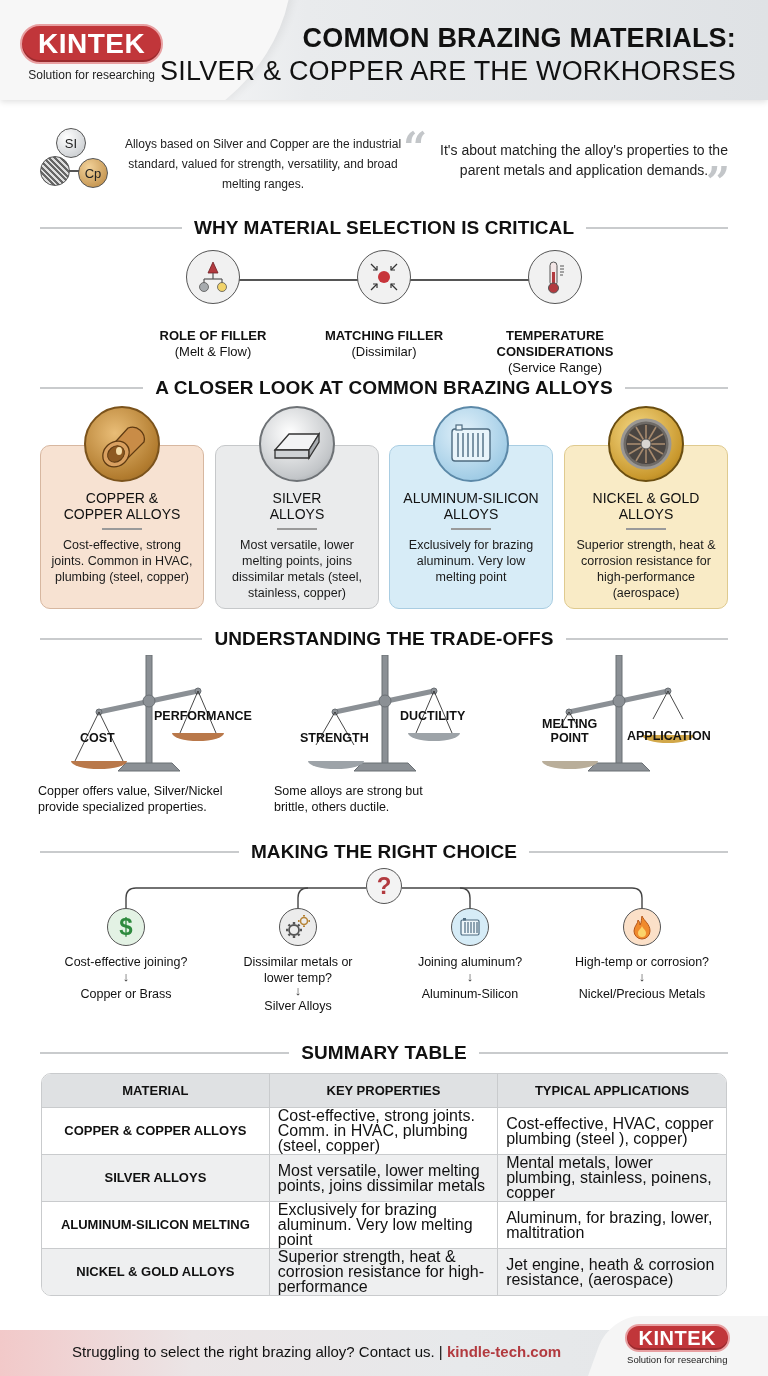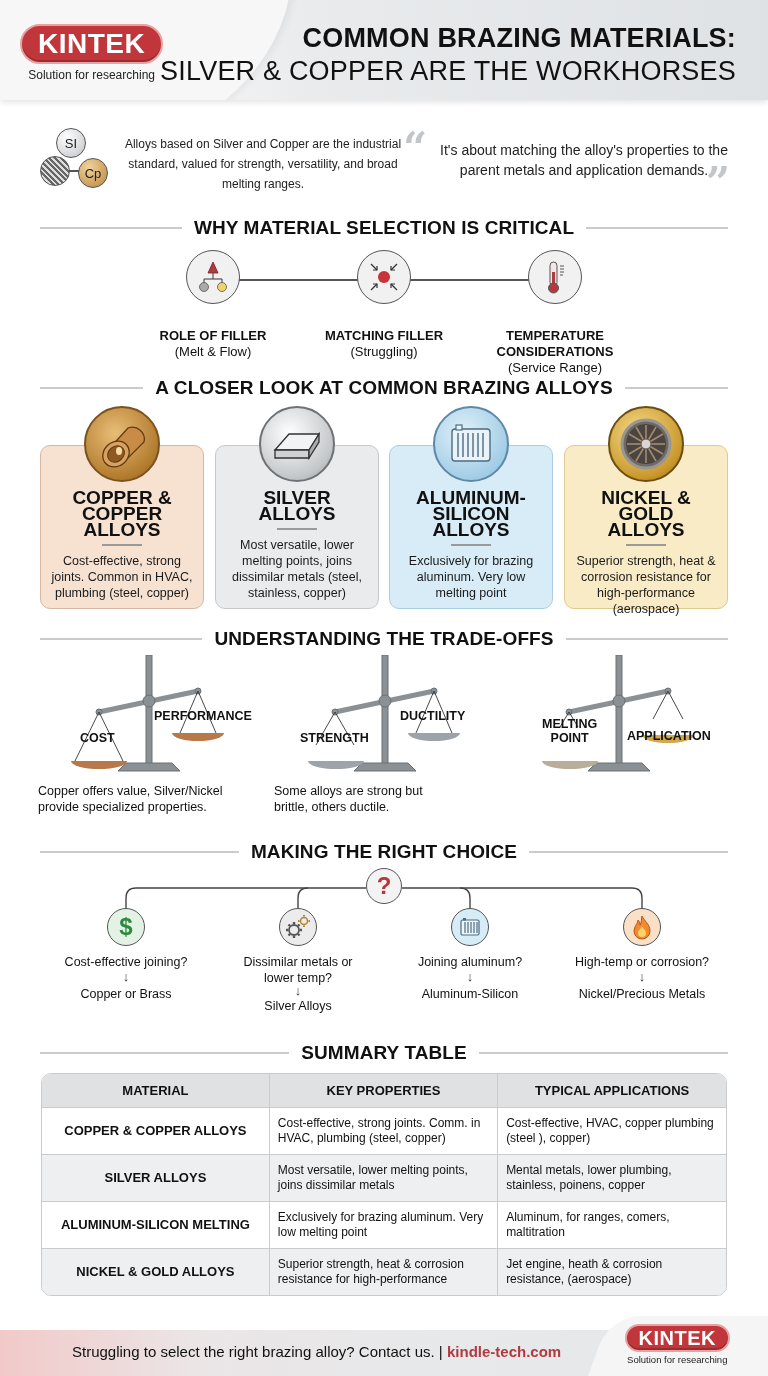--- a/index.html
+++ b/index.html
@@ -49,21 +49,21 @@
   .why-item .circle { margin: 0 auto; width: 54px; height: 54px; border-radius: 50%; background: #f1f1f1;
     border: 1.5px solid #555; display: flex; align-items: center; justify-content: center; position: relative; z-index: 1; }
   .why-item .label { margin-top: 24px; font-size: 13px; line-height: 16px; color: #111; }
   .why-item .label b { font-weight: 700; display: block; }
 
   
   .cards { position: absolute; top: 405px; left: 40px; width: 688px; height: 205px; }
   .card { position: absolute; top: 40px; width: 164px; height: 164px; border-radius: 10px; border: 1.5px solid; text-align: center; padding: 44px 8px 0; }
   .card .medal { position: absolute; left: 50%; top: -40px; transform: translateX(-50%); width: 76px; height: 76px; border-radius: 50%;
     display: flex; align-items: center; justify-content: center; }
-  .card h3 { font-size: 19px; line-height: 16px; font-weight: 700; color: #111; text-transform: uppercase; }
+  .card h3 { font-size: 14px; line-height: 16px; font-weight: 400; color: #111; text-transform: uppercase; }
   .card .rule { width: 40px; height: 1.5px; background: #9a9a9a; margin: 6px auto 7px; }
   .card p { font-size: 12.5px; line-height: 16px; color: #1a1a1a; }
   .card.copper { left: 0; background: #f7e2d2; border-color: #d7b7a0; }
   .card.silver { left: 175px; background: #eaebec; border-color: #c6c8ca; }
   .card.alsi { left: 349px; background: #d7ecf7; border-color: #a9cde2; }
   .card.nickel { left: 524px; background: #f9ebc6; border-color: #dfca8f; }
   .medal.copper { background: radial-gradient(circle at 40% 35%, #e9bd77, #b27c2f 70%, #8c5e22); border: 2px solid #7b531c; }
   .medal.silver { background: radial-gradient(circle at 40% 35%, #ffffff, #c3c6c9 70%, #8e9296); border: 2px solid #6e7276; }
   .medal.alsi { background: radial-gradient(circle at 40% 35%, #e2f1fa, #9fcbe5 75%); border: 2px solid #5c89a8; }
   .medal.nickel { background: radial-gradient(circle at 40% 35%, #f7dc8a, #c9982d 70%, #8c6514); border: 2px solid #6b4e10; }
@@ -83,21 +83,21 @@
   .opt { position: absolute; top: 48px; width: 180px; text-align: center; }
   .opt .ic { margin: 0 auto; width: 38px; height: 38px; border-radius: 50%; border: 1.5px solid #555; display: flex; align-items: center; justify-content: center; }
   .opt .question { margin-top: 8px; font-size: 12.5px; line-height: 16px; color: #111; }
   .opt .arrow { font-size: 13px; line-height: 14px; color: #333; }
   .opt .answer { font-size: 12.5px; line-height: 16px; color: #111; margin-top: 2px; }
 
   
   .table-wrap { position: absolute; top: 1073px; left: 41px; width: 686px; border: 1.5px solid #c9cbcd; border-radius: 10px; overflow: hidden; }
   table { width: 100%; border-collapse: collapse; }
   th { background: #dfe1e3; font-size: 13px; font-weight: 700; height: 33px; color: #111; }
-  td { font-size: 12px; line-height: 15px; height: 47px; color: #111; padding: 0 8px; vertical-align: middle; }
+  td { font-size: 16px; line-height: 15px; height: 47px; color: #111; padding: 0 8px; vertical-align: middle; }
   td.mat { font-weight: 700; text-align: center; font-size: 13px; }
   th, td { border-right: 1px solid #c9cbcd; border-bottom: 1px solid #c9cbcd; }
   th:last-child, td:last-child { border-right: none; }
   tr:last-child td { border-bottom: none; }
   tr.alt td { background: #eeeff0; }
   tr.plain td { background: #ffffff; }
   col.c1 { width: 228px; } col.c2 { width: 229px; } col.c3 { width: 229px; }
 
   
   .footer { position: absolute; left: 0; top: 1330px; width: 768px; height: 46px;
@@ -172,21 +172,21 @@
             <polyline points="24,6 24,10 28,10"></polyline>
           <line x1="4" y1="30" x2="10" y2="24"></line>
             <polyline points="6,24 10,24 10,28"></polyline>
           <line x1="30" y1="30" x2="24" y2="24"></line>
             <polyline points="28,24 24,24 24,28"></polyline>
         </g>
       </svg>
     </div>
     <div class="label">
       <b>MATCHING FILLER</b>
-      <span>(Struggling)</span>
+      <span>(Dissimilar)</span>
     </div>
   </div>
   <div class="why-item" style="left:475px;">
     <div class="circle">
       <svg width="24" height="36" viewBox="0 0 24 36">
         <rect x="7" y="3" width="7" height="24" rx="3.5" fill="#f3e6e6" stroke="#555" stroke-width="1"></rect>
         <rect x="9" y="13" width="3" height="15" fill="#b23a3f"></rect>
         <circle cx="10.5" cy="29" r="5" fill="#b23a3f" stroke="#555" stroke-width="1"></circle>
         <g stroke="#555" stroke-width="1">
             <line x1="17" y1="7" x2="21" y2="7"></line>
@@ -473,21 +473,21 @@
         <td>Cost-effective, HVAC, copper plumbing (steel ), copper)</td>
       </tr>
       <tr class="alt">
         <td class="mat">SILVER ALLOYS</td>
         <td>Most versatile, lower melting points, joins dissimilar metals</td>
         <td>Mental metals, lower plumbing, stainless, poinens, copper</td>
       </tr>
       <tr class="plain">
         <td class="mat">ALUMINUM-SILICON MELTING</td>
         <td>Exclusively for brazing aluminum. Very low melting point</td>
-        <td>Aluminum, for ranges, comers, maltitration</td>
+        <td>Aluminum, for brazing, lower, maltitration</td>
       </tr>
       <tr class="alt">
         <td class="mat">NICKEL &amp; GOLD ALLOYS</td>
         <td>Superior strength, heat &amp; corrosion resistance for high-performance</td>
         <td>Jet engine, heath &amp; corrosion resistance, (aerospace)</td>
       </tr>
     </tbody>
   </table>
 </div>
 

